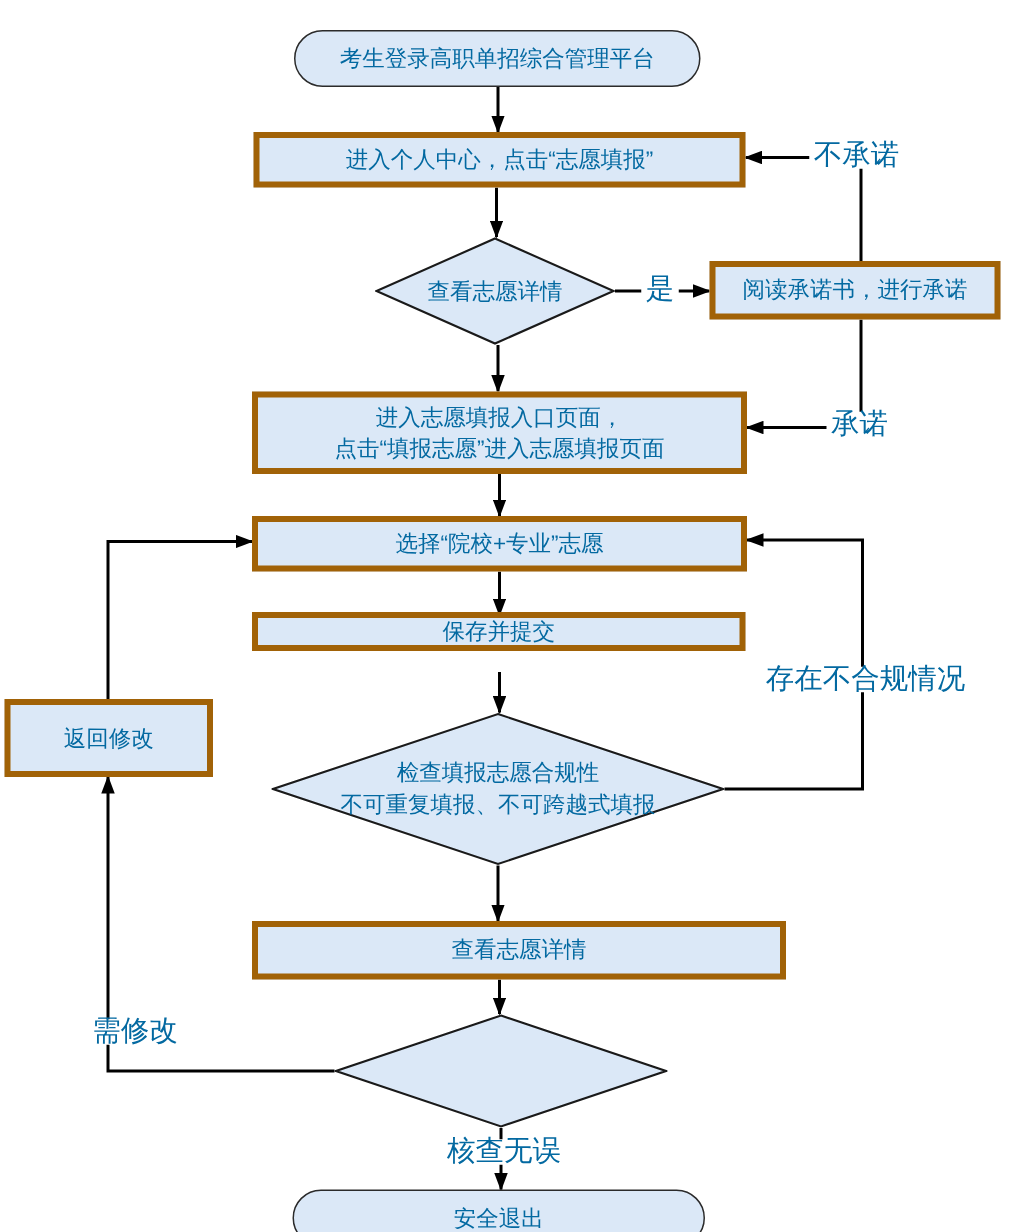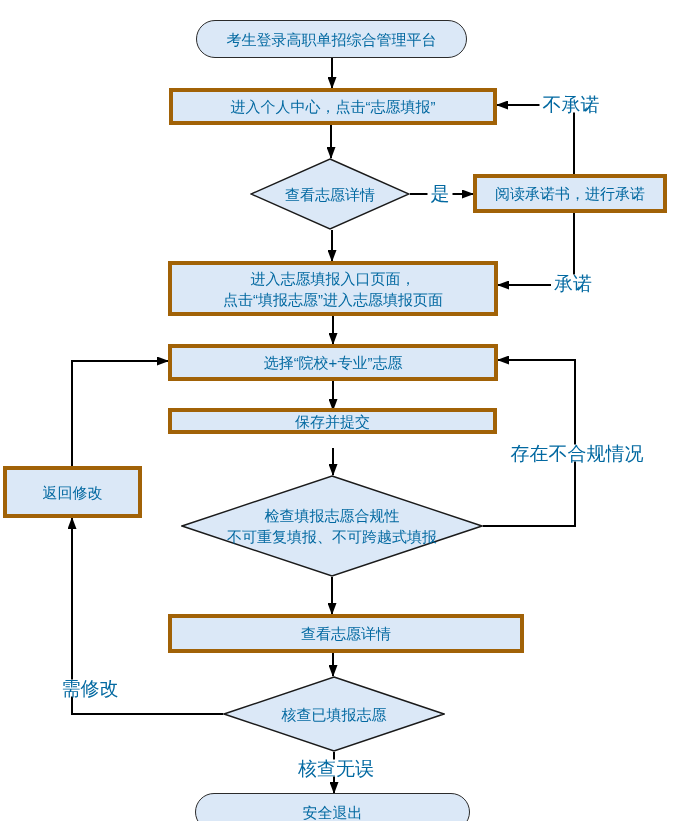--- a/index.html
+++ b/index.html
@@ -139,21 +139,20 @@
   </div>
 
   <div class="node rect" style="left:168px;top:598px;width:356px;height:39px">
     <span class="txt">查看志愿详情</span>
   </div>
 
   <div class="node diamond" style="left:223px;top:660px;width:222px;height:76px">
     <svg viewBox="0 0 222 76" preserveAspectRatio="none">
       <polygon points="111,1 221,38 111,75 1,38"></polygon>
     </svg>
-    <span class="txt">核查已填报志愿</span>
   </div>
 
   <div class="node rect" style="left:3px;top:450px;width:139px;height:52px">
     <span class="txt">返回修改</span>
   </div>
 
   <div class="node terminal" style="left:195px;top:777px;width:275px;height:38px">
     <span class="txt">安全退出</span>
   </div>
 

